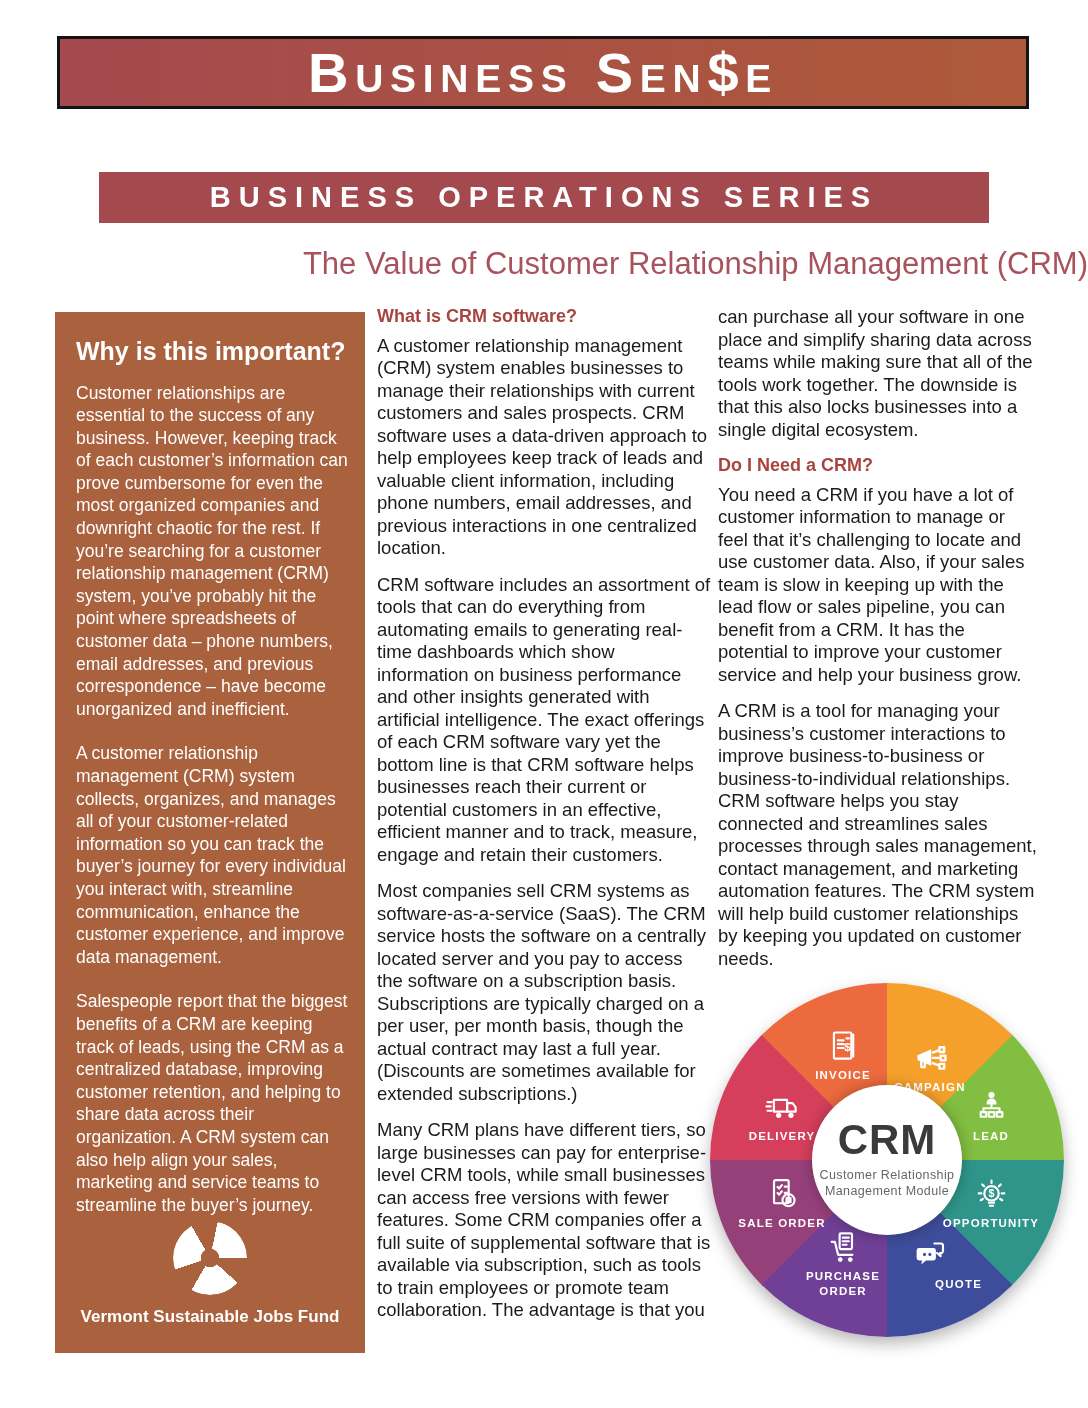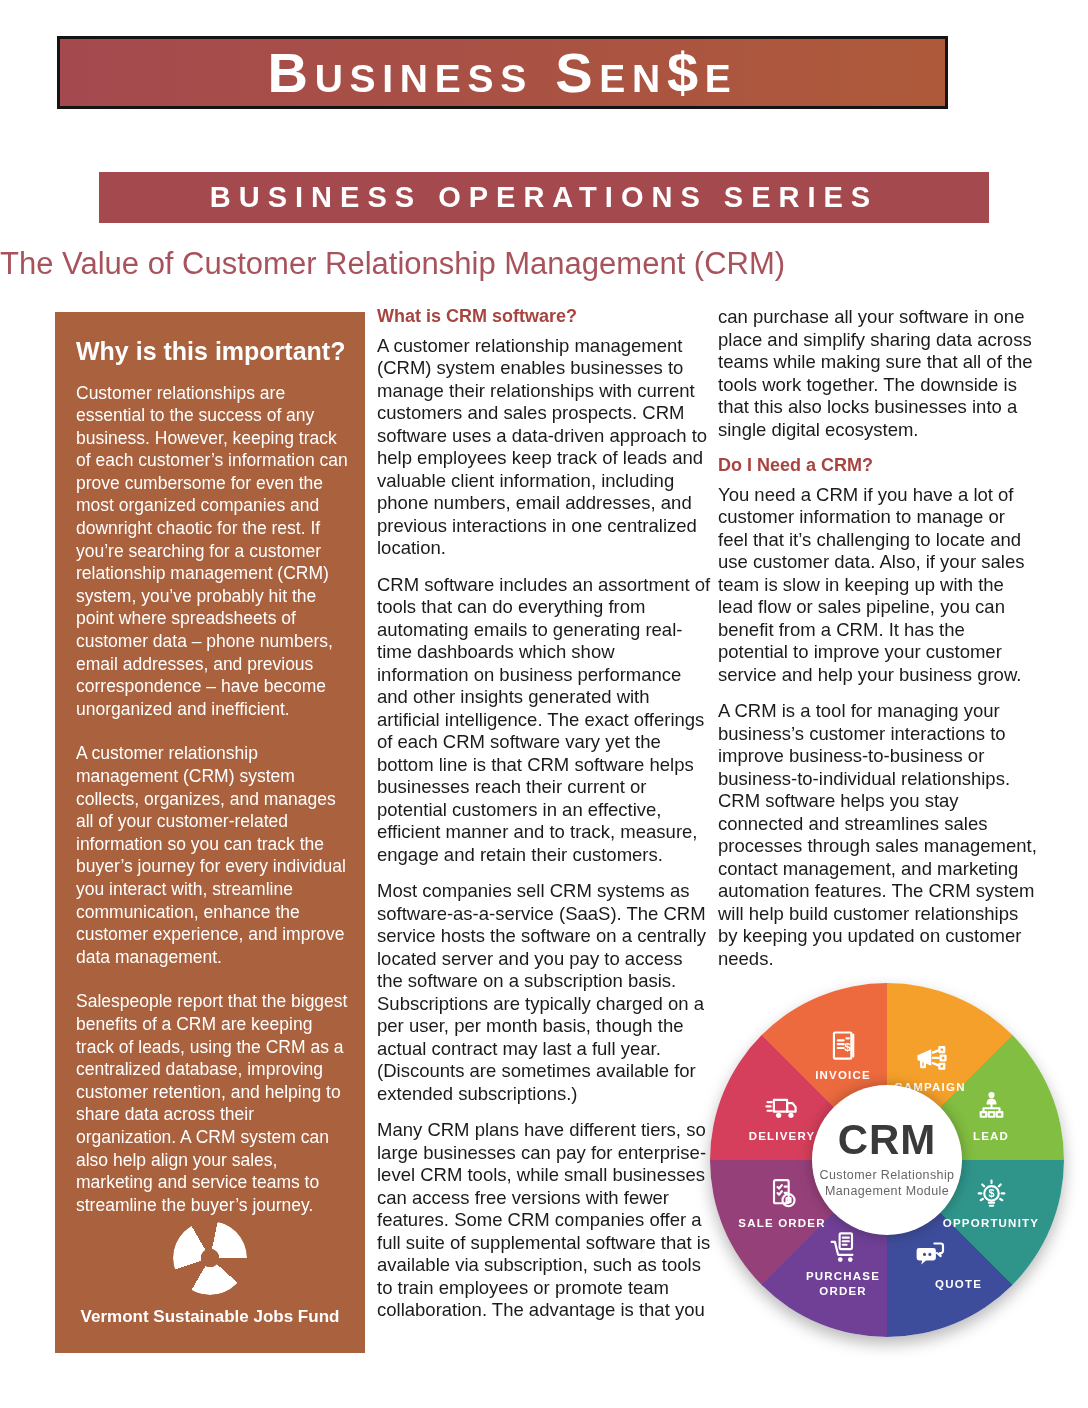--- a/index.html
+++ b/index.html
@@ -7,39 +7,39 @@
     --title:#A8535C; --sidebar:#A9613E; --heading:#A8443F;
     --hub-title:#3A3A3A; --hub-sub:#666666;
   }
   *{box-sizing:border-box;}
   html,body{margin:0;padding:0;}
   body{
     width:1088px;height:1408px;position:relative;background:#fff;overflow:hidden;
     font-family:"Liberation Sans","DejaVu Sans",sans-serif;color:#1b1b1b;
   }
   
-  .masthead{position:absolute;left:57px;top:36px;width:891px;border:3px solid #141414;background:#eab308;}
+  .masthead{position:absolute;left:57px;top:36px;width:972px;border:3px solid #141414;background:#eab308;}
   .masthead-title{
     height:67px;display:flex;align-items:center;justify-content:center;
     background:linear-gradient(90deg,var(--mh-left),var(--mh-right));
     color:#fff;font-weight:bold;font-size:56px;letter-spacing:.12em;
     font-variant:small-caps;line-height:1;
   }
   .masthead-tagline{
     height:48px;display:flex;align-items:center;justify-content:center;background:#fff;
     color:var(--tagline);font-weight:bold;font-size:28px;letter-spacing:-.2px;
   }
   
   .series-banner{
     position:absolute;left:99px;top:172px;width:890px;height:51px;background:var(--banner);
     color:#ffffff;font-weight:bold;font-size:29px;letter-spacing:8px;
     display:flex;align-items:center;justify-content:center;
   }
   
-  .page-title{position:absolute;left:0;top:246px;width:100%;text-align:left;
+  .page-title{position:absolute;left:0;top:246px;width:100%;text-align:right;
     color:var(--title);font-size:31px;font-weight:400;}
   
   .sidebar{position:absolute;left:55px;top:312px;width:310px;height:1041px;
     background:var(--sidebar);color:#fff;padding:26px 17px 20px 21px;}
   .sidebar h2{margin:0 0 16px 0;font-size:25px;line-height:1.1;}
   .sidebar p{margin:0 0 22px 0;font-size:17.5px;line-height:22.6px;}
   .logo-block{position:absolute;left:0;bottom:26px;width:100%;text-align:center;}
   .pinwheel{width:74px;height:74px;margin:0 auto;border-radius:50%;
     background:conic-gradient(from 12deg,#fff 0 78deg,transparent 78deg 120deg,#fff 120deg 198deg,transparent 198deg 240deg,#fff 240deg 318deg,transparent 318deg 360deg);
     -webkit-mask:radial-gradient(circle,transparent 0 9px,#000 9.5px);

